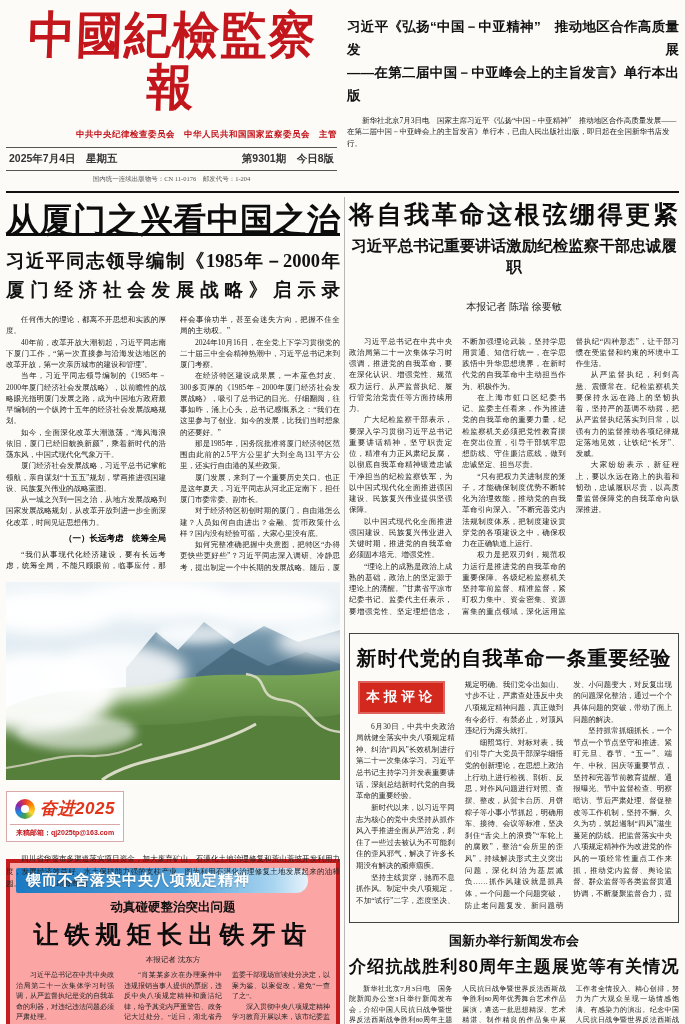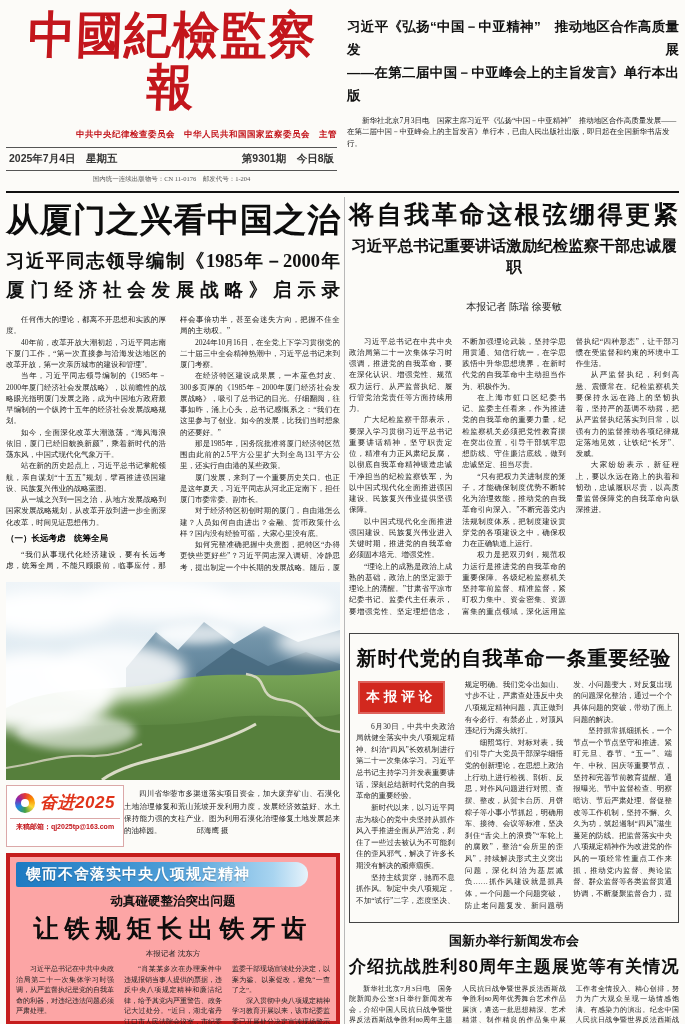--- a/index.html
+++ b/index.html
@@ -22,33 +22,33 @@
   .thick-rule{border-bottom:2.5px solid #111;margin:7px 6px 0 6px;}
 
   
   .main{display:flex;padding:0 6px;align-items:stretch;}
   .col-left{width:334px;}
   .vdiv{width:1px;background:#b8b8b8;margin:4px 4px 0 4px;}
   .col-right{flex:1;min-width:0;}
 
   
   .lead-headline{font-size:33px;font-weight:bold;line-height:1.15;margin-top:8px;
-                 text-align:justify;text-align-last:justify;color:#0d0d0d;}
+                 text-align:justify;text-align-last:justify;color:#0d0d0d;text-decoration:underline;}
   .lead-subhead{font-family:"Liberation Serif",serif;font-weight:bold;font-size:18.5px;line-height:1.5;
                 text-align:justify;text-align-last:justify;margin-top:9px;color:#111;}
   .lead-body{margin-top:9px;height:262px;columns:2;column-gap:14px;column-fill:auto;overflow:hidden;
              font-size:7.5px;line-height:1.5;font-family:"Liberation Serif",serif;color:#222;}
-  .sec-head{text-indent:0;text-align:left;font-weight:bold;font-size:8.5px;margin:4px 0;
+  .sec-head{text-indent:0;text-align:right;font-weight:bold;font-size:8.5px;margin:4px 0;
             font-family:"Liberation Sans",sans-serif;color:#000;}
   .quote{letter-spacing:.3px;color:#111;}
 
   
   .photo{margin-top:6px;width:334px;height:198px;overflow:hidden;background:#cfe0ea;}
   .photo svg{display:block;}
-  .caption-row{display:flex;margin-top:5px;height:62px;}
+  .caption-row{display:flex;gap:8px;margin-top:11px;height:62px;flex-direction:column;}
   .logo-box{width:118px;border:1px solid #dba8a8;padding:3px;box-sizing:border-box;background:#fff;}
   .logo-top{display:flex;align-items:center;gap:5px;justify-content:center;padding-top:2px;}
   .pinwheel{width:20px;height:20px;border-radius:50%;flex:0 0 auto;position:relative;
             background:conic-gradient(#e53935,#fb8c00,#fdd835,#43a047,#1e88e5,#8e24aa,#e53935);}
   .pinwheel::after{content:"";position:absolute;inset:6px;background:#fff;border-radius:50%;}
   .logo-text{font-size:17px;font-weight:bold;font-style:italic;color:#e0341b;letter-spacing:.5px;}
   .logo-email{border-top:1px solid #dba8a8;margin-top:4px;padding-top:3px;font-size:7px;color:#c3161c;
               text-align:center;font-weight:bold;}
   .caption-text{flex:1;font-size:7.5px;line-height:1.65;font-family:"Liberation Serif",serif;
                 text-align:justify;color:#222;padding-top:3px;text-indent:2em;}
@@ -117,21 +117,21 @@
     <div class="col-left">
       <div>
         <div class="lead-headline">从厦门之兴看中国之治</div>
         <div class="lead-subhead">习近平同志领导编制《1985年－2000年</div>
         <div class="lead-subhead" style="margin-top:2px;">厦门经济社会发展战略》启示录</div>
         <div class="lead-body">
             <p>任何伟大的理论，都离不开思想和实践的厚度。</p>
             <p>40年前，改革开放大潮初起，习近平同志南下厦门工作，“第一次直接参与沿海发达地区的改革开放，第一次亲历城市的建设和管理”。</p>
             <p>当年，习近平同志领导编制的《1985年－2000年厦门经济社会发展战略》，以前瞻性的战略眼光指明厦门发展之路，成为中国地方政府最早编制的一个纵跨十五年的经济社会发展战略规划。</p>
             <p>如今，全面深化改革大潮激荡，“海风海浪依旧，厦门已经旧貌换新颜”，乘着新时代的浩荡东风，中国式现代化气象万千。</p>
-            <p>站在新的历史起点上，习近平总书记掌舵领航，亲自谋划“十五五”规划，擘画推进强国建设、民族复兴伟业的战略蓝图。</p>
+            <p>厦门经济社会发展战略，习近平总书记掌舵领航，亲自谋划“十五五”规划，擘画推进强国建设、民族复兴伟业的战略蓝图。</p>
             <p>从一城之兴到一国之治，从地方发展战略到国家发展战略规划，从改革开放到进一步全面深化改革，时间见证思想伟力。</p>
             <p class="sec-head">（一）长远考虑　统筹全局</p>
             <p class="quote">“我们从事现代化经济建设，要有长远考虑，统筹全局，不能只顾眼前，临事应付，那样会事倍功半，甚至会迷失方向，把握不住全局的主动权。”</p>
             <p>2024年10月16日，在全党上下学习贯彻党的二十届三中全会精神热潮中，习近平总书记来到厦门考察。</p>
             <p>在经济特区建设成果展，一本蓝色封皮、300多页厚的《1985年－2000年厦门经济社会发展战略》，吸引了总书记的目光。仔细翻阅，往事如昨，涌上心头，总书记感慨系之：“我们在这里参与了创业。如今的发展，比我们当时想象的还要好。”</p>
             <p>那是1985年，国务院批准将厦门经济特区范围由此前的2.5平方公里扩大到全岛131平方公里，还实行自由港的某些政策。</p>
             <p>厦门发展，来到了一个重要历史关口。也正是这年夏天，习近平同志从河北正定南下，担任厦门市委常委、副市长。</p>
             <p>对于经济特区初创时期的厦门，自由港怎么建？人员如何自由进出？金融、货币政策什么样？国内没有经验可循，大家心里没有底。</p>
             <p>如何完整准确把握中央意图，把特区“办得更快些更好些”？习近平同志深入调研、冷静思考，提出制定一个中长期的发展战略。随后，厦门市经济社会发展战略研究办公室（市战略办）正式成立，在习近平同志直接领导下工作。</p>
           </div>

